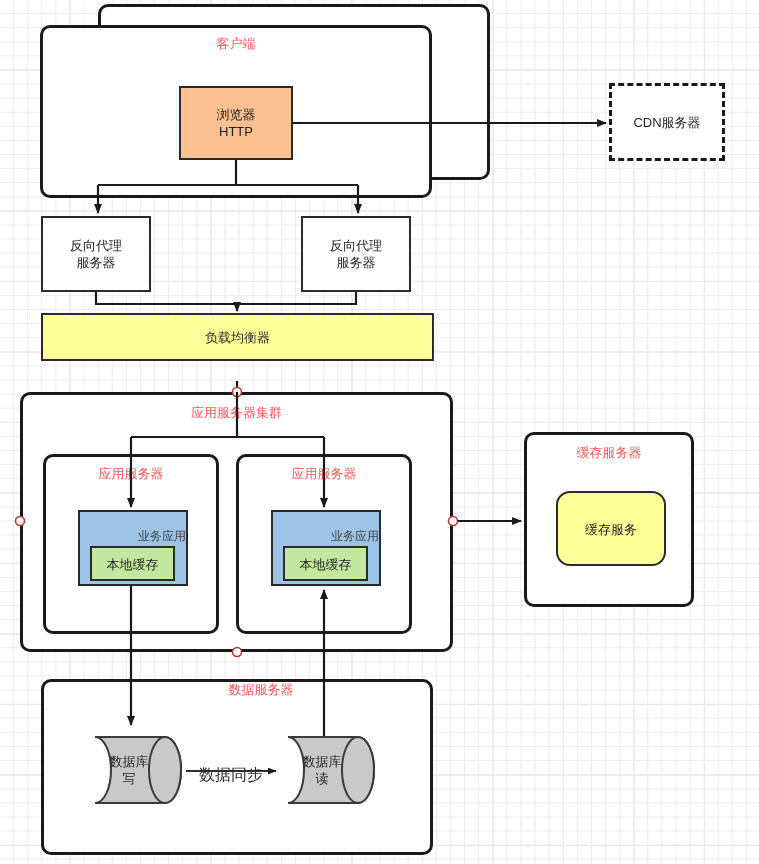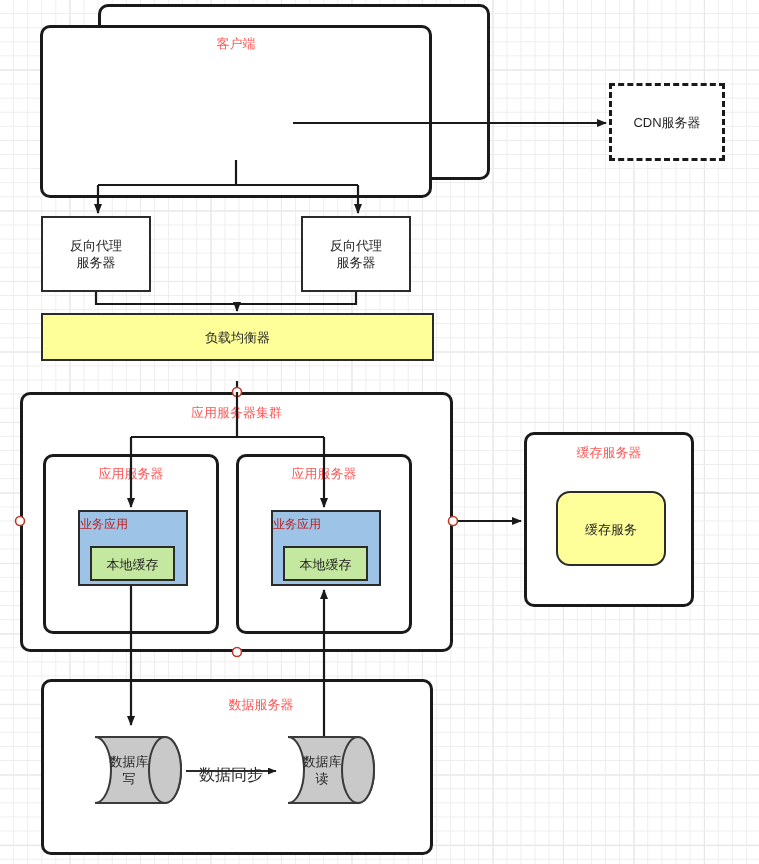--- a/index.html
+++ b/index.html
@@ -31,22 +31,22 @@
     font-size:13px;line-height:16px;
   }
   .lbl{
     position:absolute;left:0;right:0;top:50%;
     transform:translateY(-50%);
     text-align:center;color:#1f1f1f;
     font-size:13px;line-height:17px;
     white-space:pre-line;
   }
   .lbl-top{
-    position:absolute;left:0;right:0;top:4px;
-    text-align:left;color:#b91c1c;font-size:12px;line-height:16px;
+    position:absolute;left:0;right:0;top:16px;
+    text-align:right;color:#404040;font-size:12px;line-height:16px;
   }
   svg.wires{position:absolute;left:0;top:0;width:759px;height:864px;overflow:visible;}
   .ep{fill:#ffffff;stroke:#c0392b;stroke-width:1.6;}
   .cyl-body{fill:#c9c9c9;stroke:#3a3a3a;stroke-width:2;}
   .edge{stroke:#1a1a1a;stroke-width:2.2;fill:none;}
   .edge-thin{stroke:#2b2b2b;stroke-width:1.8;fill:none;}
   .sync-lbl{
     position:absolute;color:#2b2b2b;font-size:16px;
     background:rgba(255,255,255,0.0);
   }
@@ -55,20 +55,24 @@
 <body>
 
 <div id="canvas">
 
   <div class="box b-thick" style="left:98px;top:4px;width:392px;height:176px;"></div>
 
   <div class="box b-thick" style="left:40px;top:25px;width:392px;height:173px;">
     <div class="title-red" style="top:8px;">客户端</div>
   </div>
 
+  <div class="box b-thin" style="left:179px;top:86px;width:114px;height:74px;background:#fac090;">
+    <div class="lbl">浏览器
+HTTP</div>
+  </div>
 
   <div class="box b-dash" style="left:609px;top:83px;width:116px;height:78px;border-radius:0;">
     <div class="lbl">CDN服务器</div>
   </div>
 
   <div class="box b-thin" style="left:41px;top:216px;width:110px;height:76px;">
     <div class="lbl">反向代理
 服务器</div>
   </div>
   <div class="box b-thin" style="left:301px;top:216px;width:110px;height:76px;">
@@ -105,21 +109,21 @@
   </div>
 
   <div class="box b-thick" style="left:524px;top:432px;width:170px;height:175px;">
     <div class="title-red" style="top:10px;">缓存服务器</div>
   </div>
   <div class="box b-thin" style="left:556px;top:491px;width:110px;height:75px;background:#ffff99;border-radius:14px;">
     <div class="lbl">缓存服务</div>
   </div>
 
   <div class="box b-thick" style="left:41px;top:679px;width:392px;height:176px;">
-    <div class="title-red" style="top:15px;padding-left:48px;">数据服务器</div>
+    <div class="title-red" style="top:0;padding-left:48px;">数据服务器</div>
   </div>
 
   <div class="sync-lbl" style="left:198px;top:765px;width:66px;text-align:center;">数据同步</div>
 
   <svg class="wires">
     <defs>
       <marker id="arrow" markerWidth="11" markerHeight="11" refX="9" refY="4" orient="auto" markerUnits="userSpaceOnUse">
         <path d="M0,0 L10,4 L0,8 z" fill="#1a1a1a"></path>
       </marker>
       <marker id="arrowSm" markerWidth="9" markerHeight="9" refX="8" refY="3.4" orient="auto" markerUnits="userSpaceOnUse">

